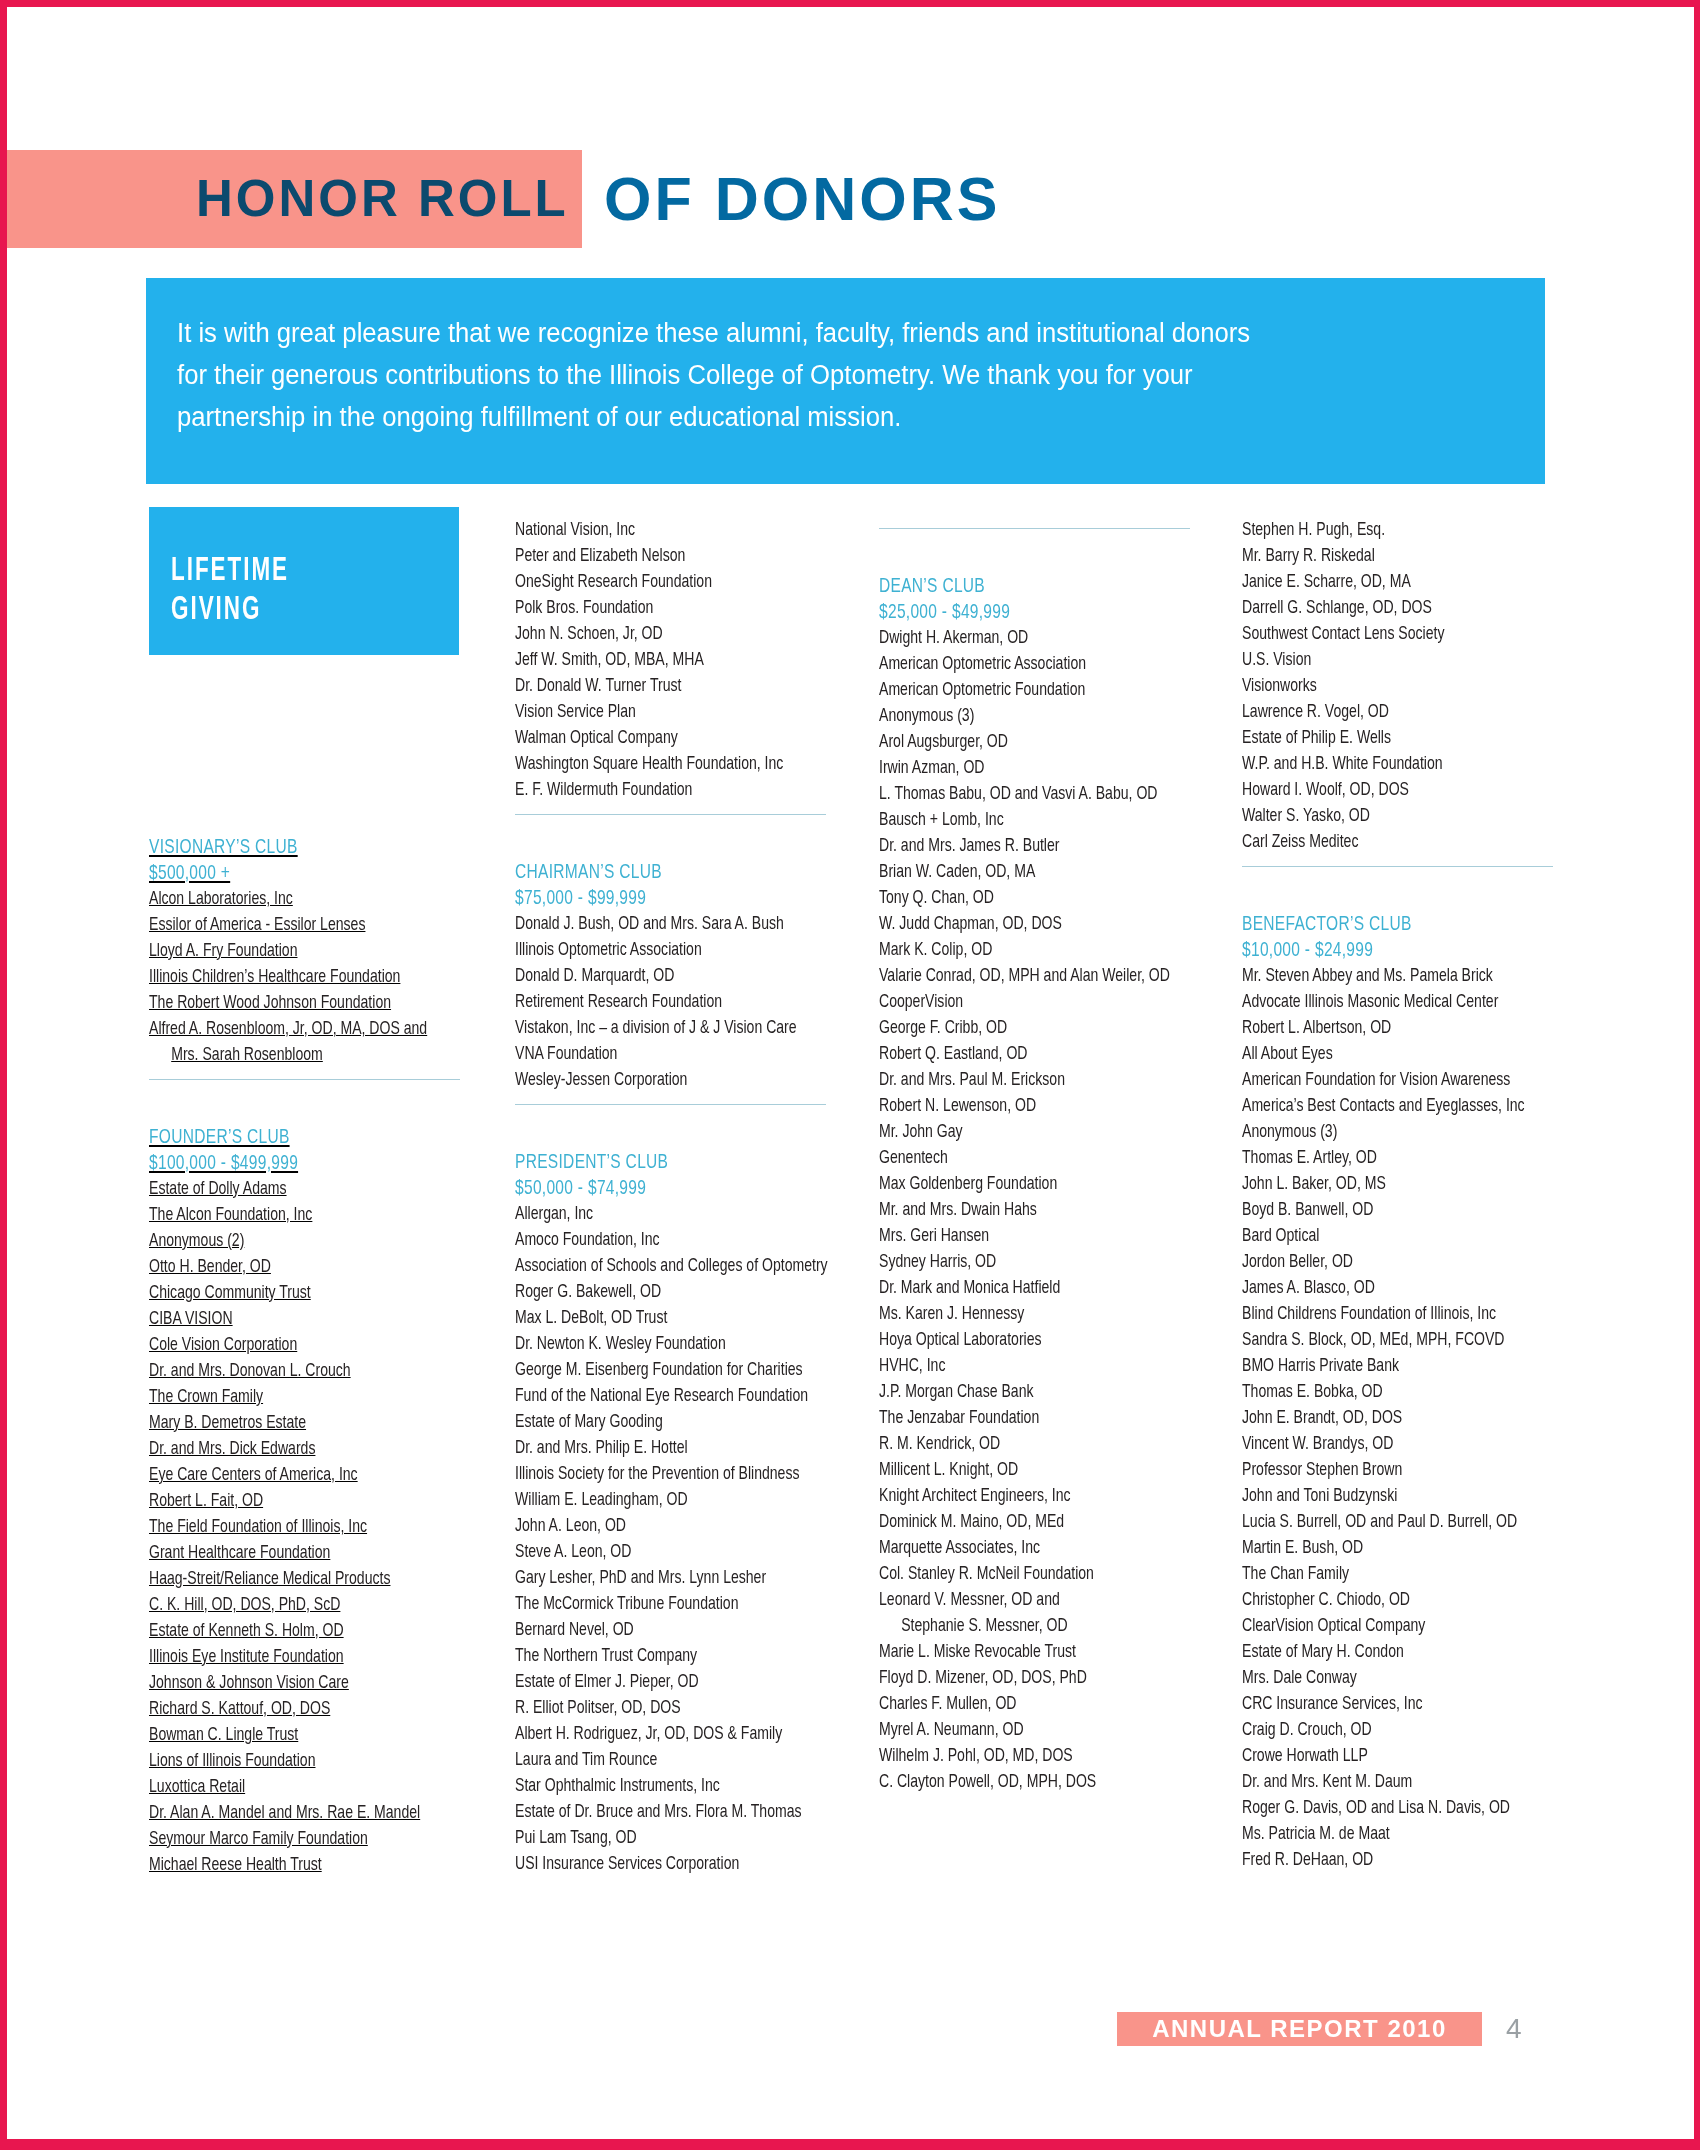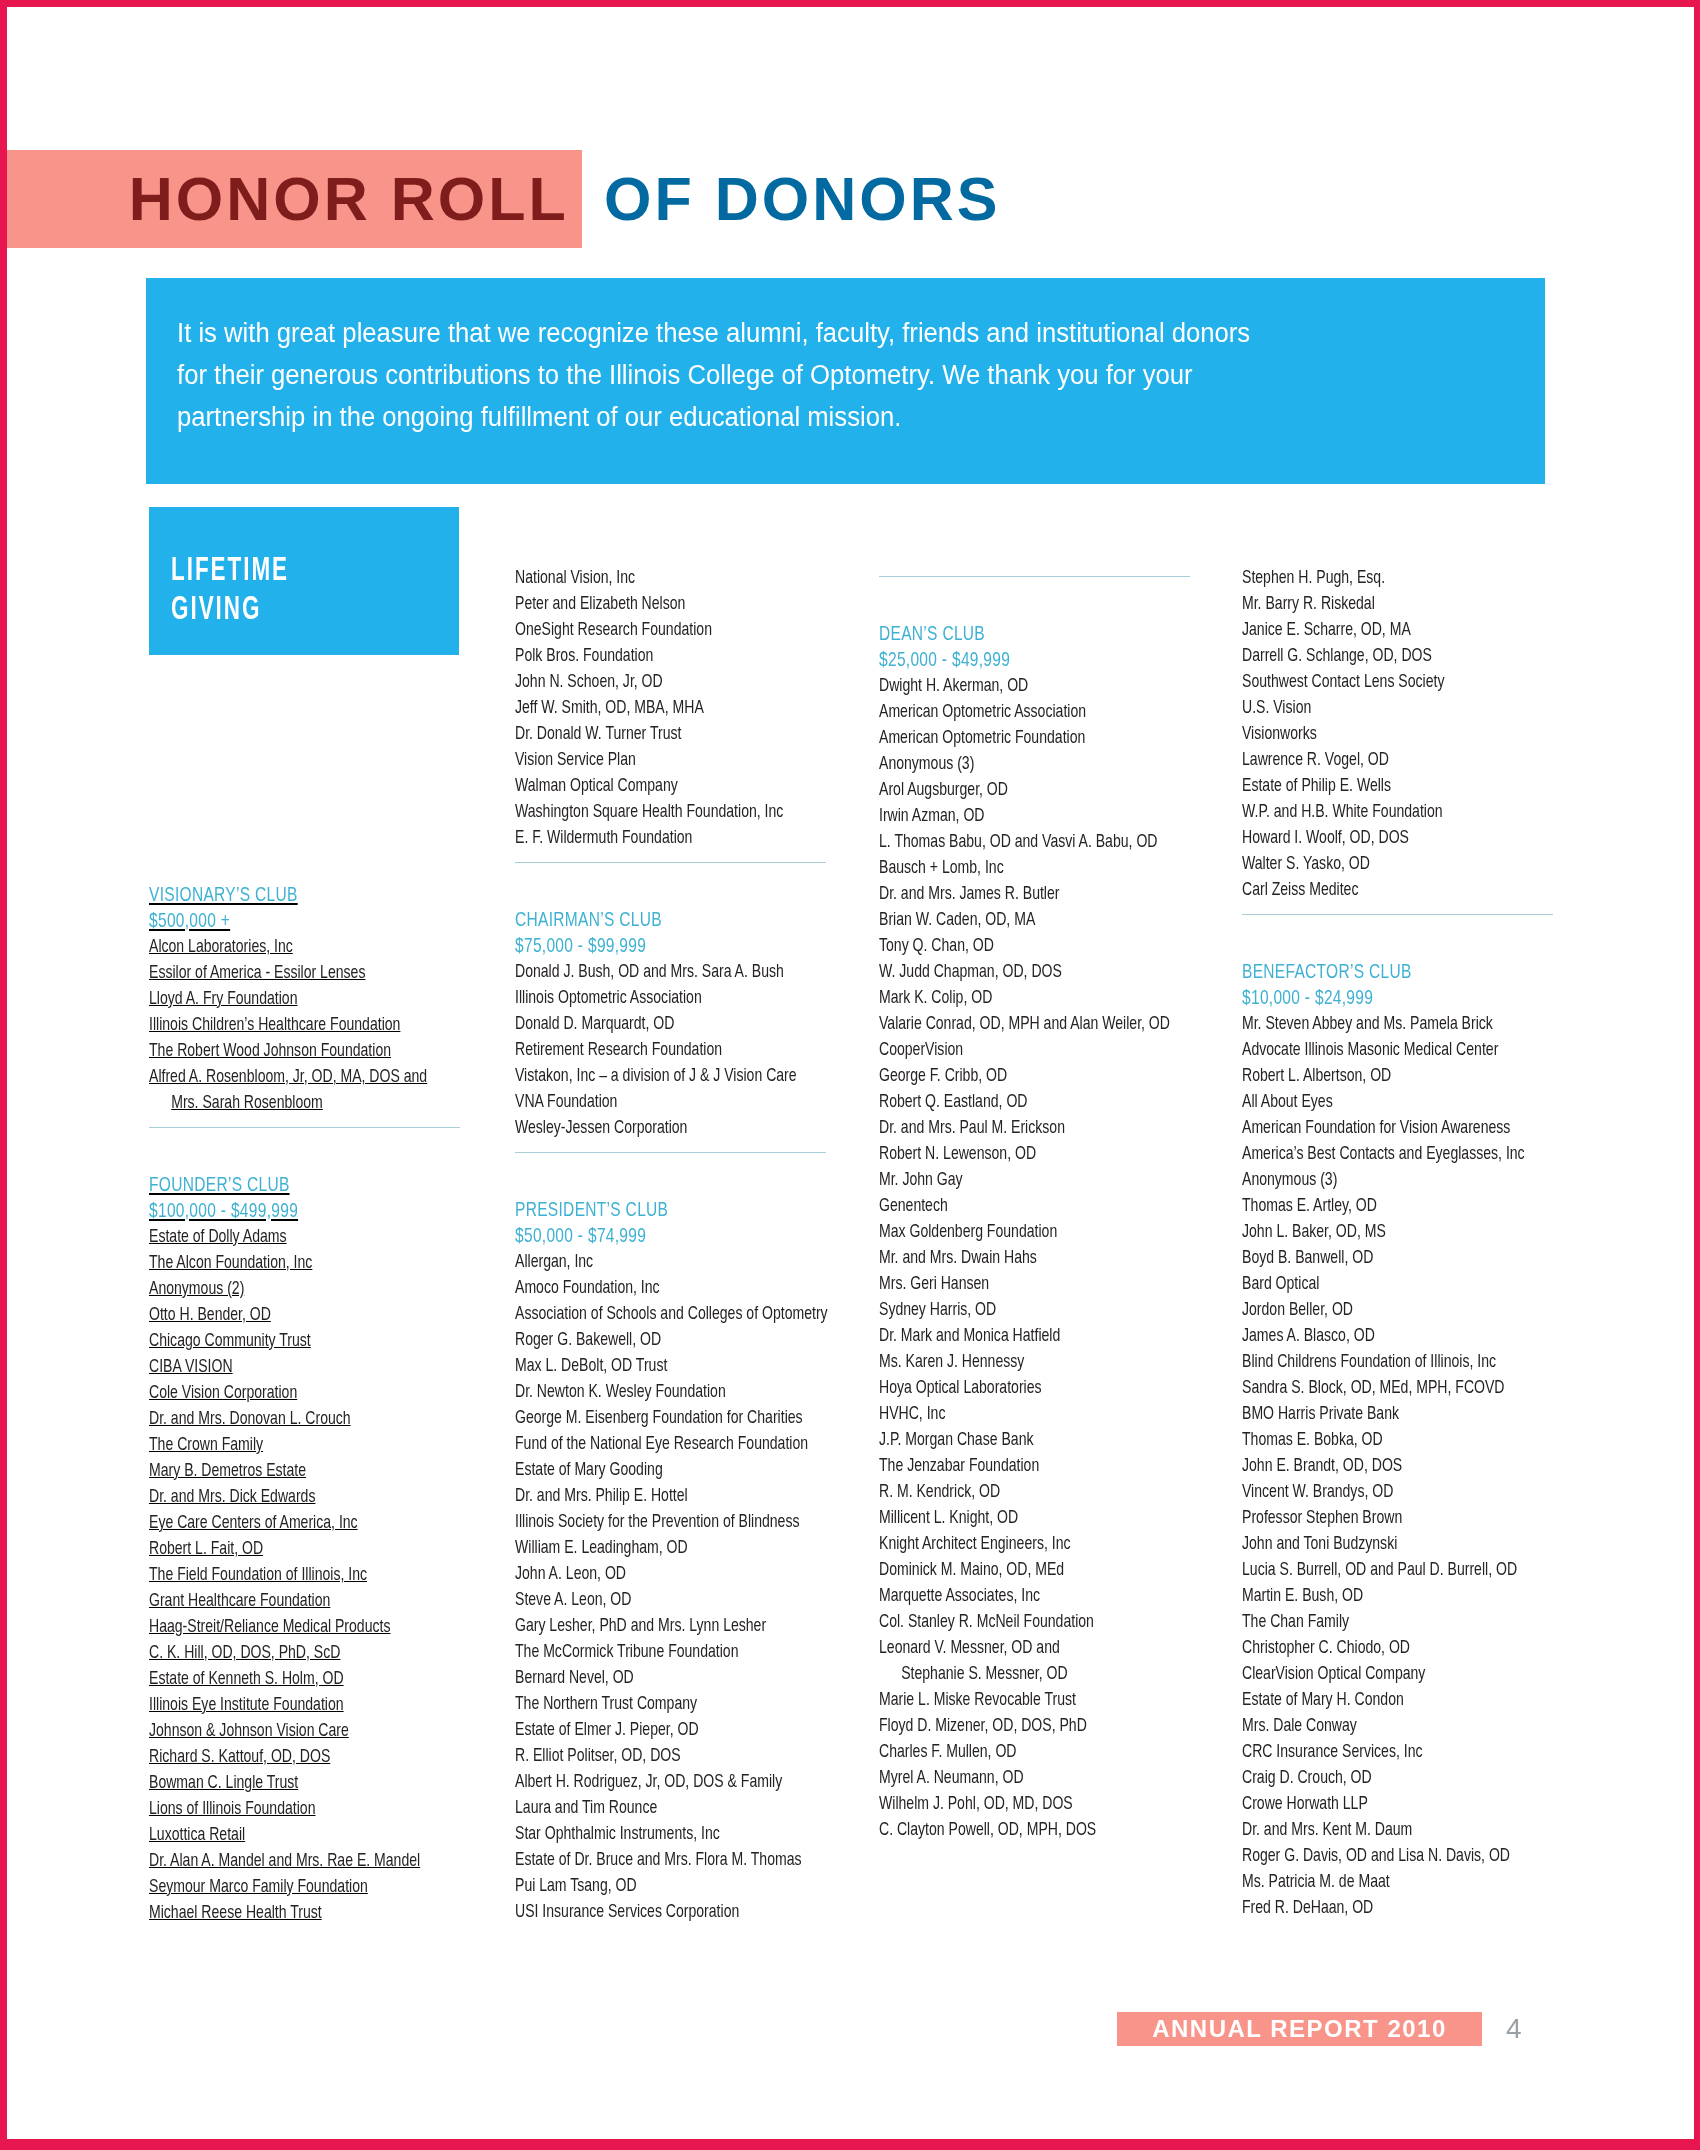--- a/index.html
+++ b/index.html
@@ -16,21 +16,21 @@
   
   .title-block{
     position:absolute;left:0px;top:143px;
     width:575px;height:98px;
     background:#f9948a;
     text-align:right;
   }
   .title-left{
     display:inline-block;
     line-height:98px;padding-right:13.3px;
-    font-size:61px;font-weight:bold;color:#7f1d1d;letter-spacing:3px;
+    font-size:51px;font-weight:bold;color:#0c4a6e;letter-spacing:3px;
     white-space:nowrap;
   }
   .title-right{
     position:absolute;left:597px;top:143px;height:98px;
     line-height:98px;font-size:61px;font-weight:bold;color:#0369a1;
     letter-spacing:3px;white-space:nowrap;
   }
   
   .banner{
     position:absolute;left:139px;top:271px;
@@ -56,21 +56,21 @@
     letter-spacing:3px;line-height:39px;white-space:nowrap;
     transform:scaleX(0.66);transform-origin:0 50%;
   }
   
   .note{position:absolute;left:142px;top:689px;width:348px;}
   .note-line{
     font-size:20px;font-weight:bold;color:#231f20;line-height:27.4px;
     white-space:nowrap;transform:scaleX(0.68);transform-origin:0 50%;
   }
   
-  .col{position:absolute;top:509px;width:348px;margin-top:48px;}
+  .col{position:absolute;top:509px;width:348px;}
   .col-1{left:142px;top:826px;text-decoration:underline;}
   .col-2{left:508px;}
   .col-3{left:872px;}
   .col-4{left:1235px;}
   .club-name, .club-range{
     font-size:21px;color:#3eb1d2;line-height:26px;
     white-space:nowrap;transform:scaleX(0.74);transform-origin:0 50%;
     letter-spacing:0.4px;
   }
   .donor{

